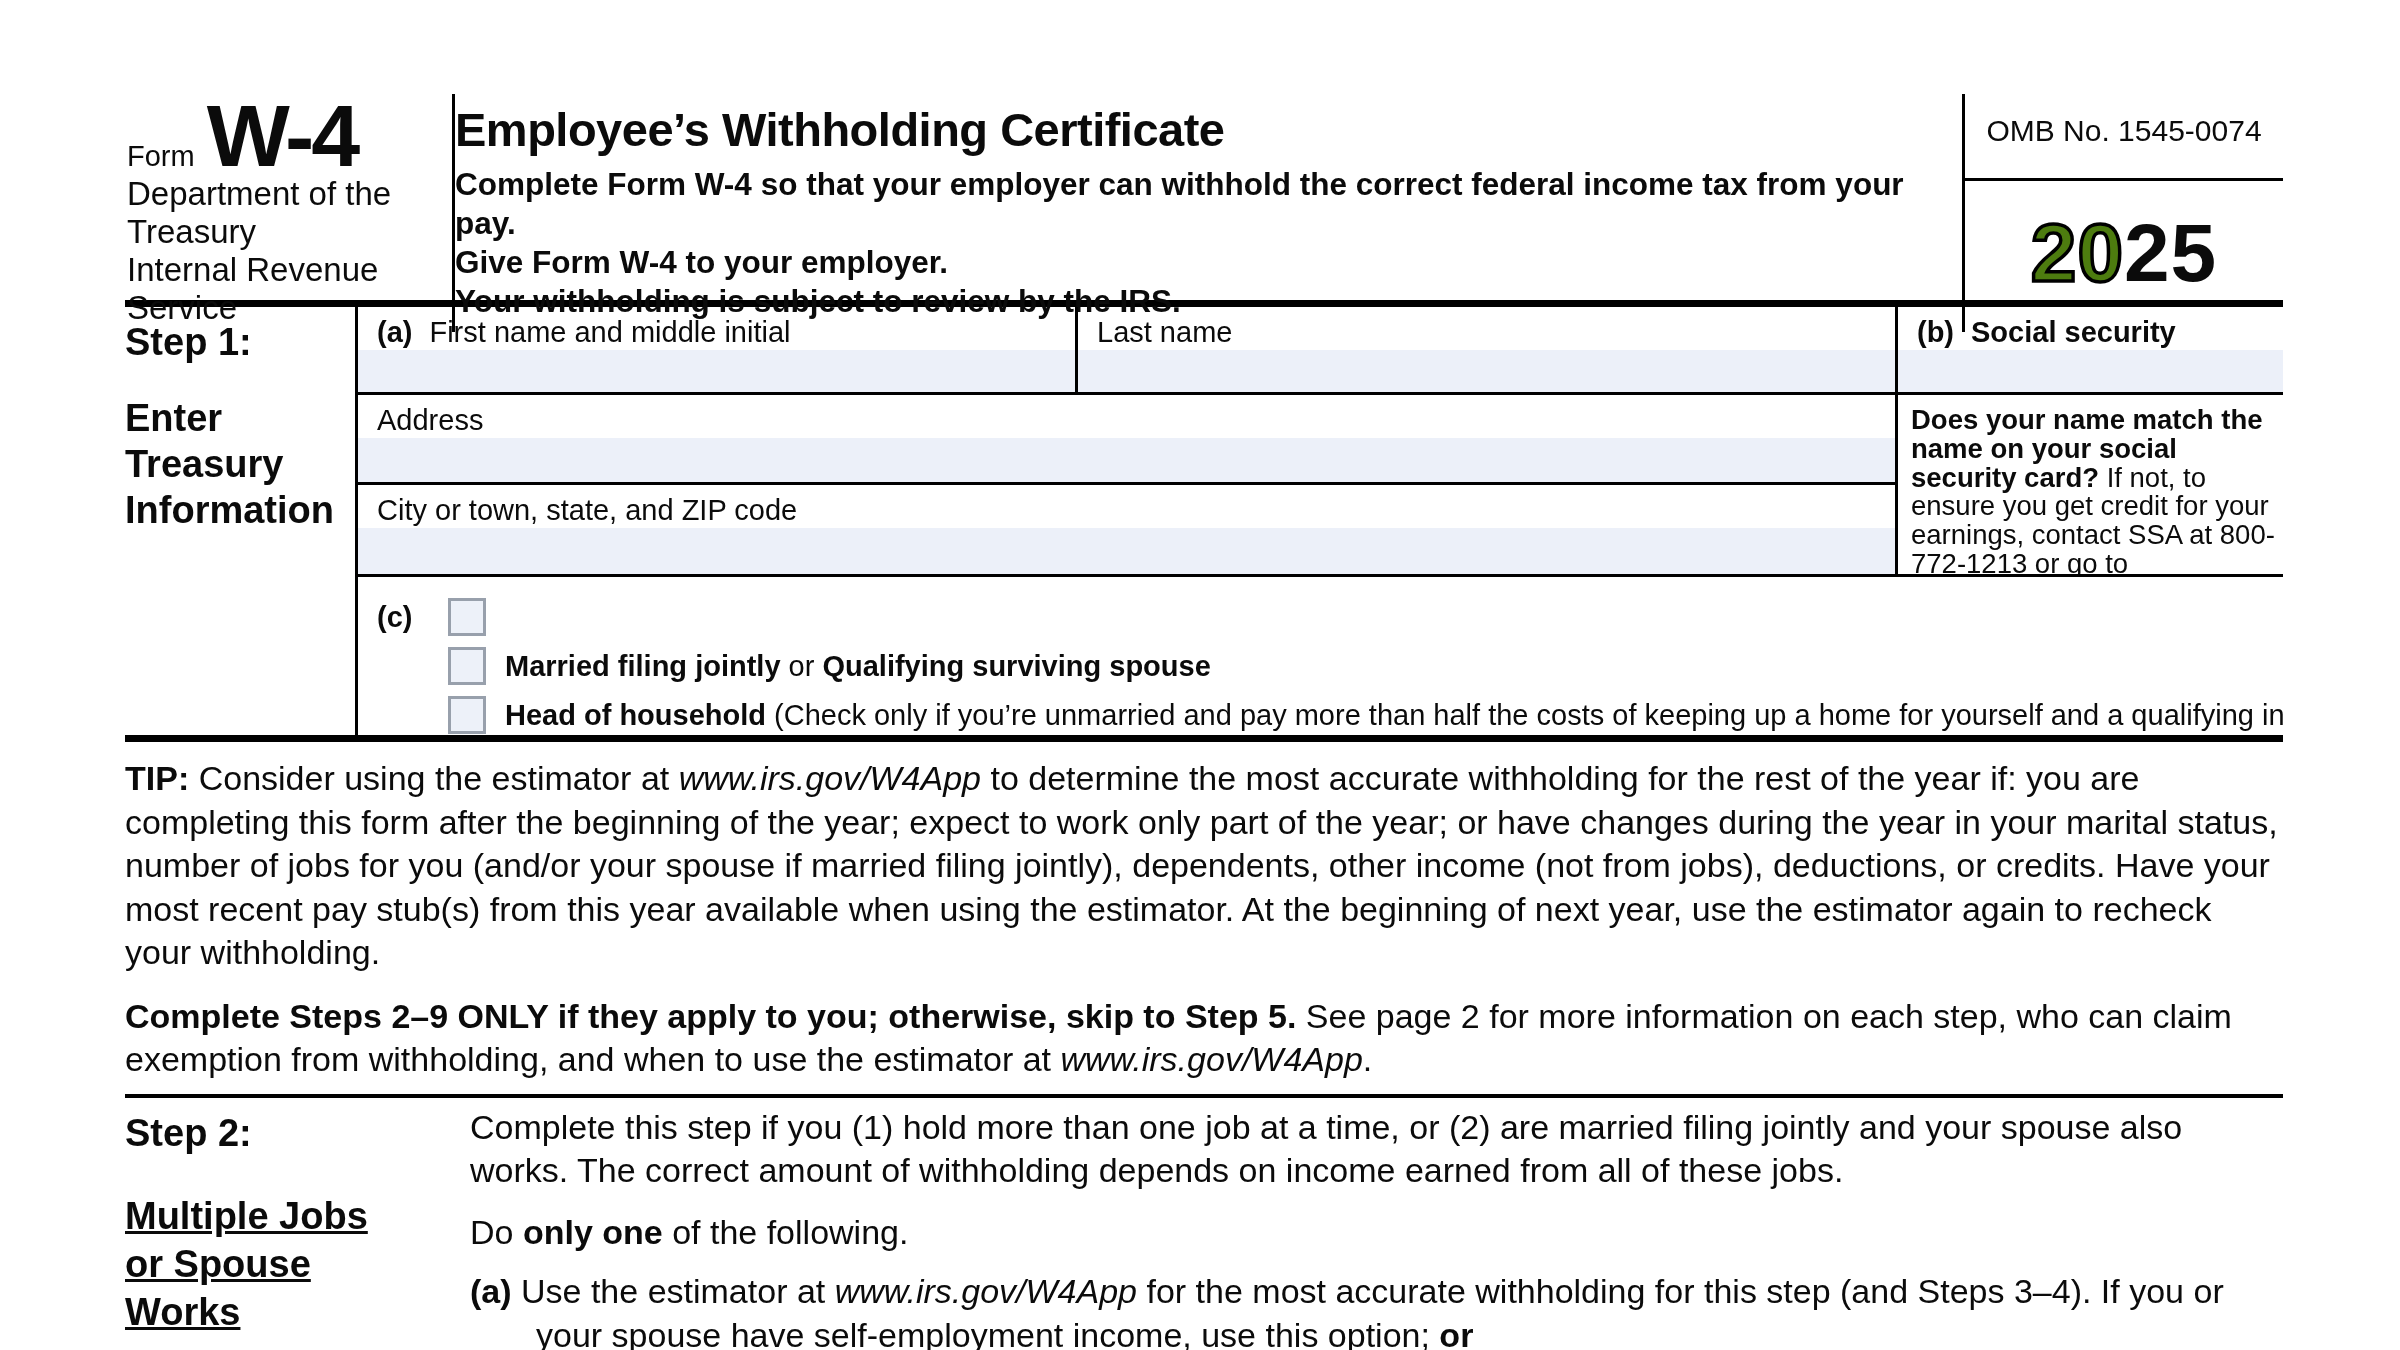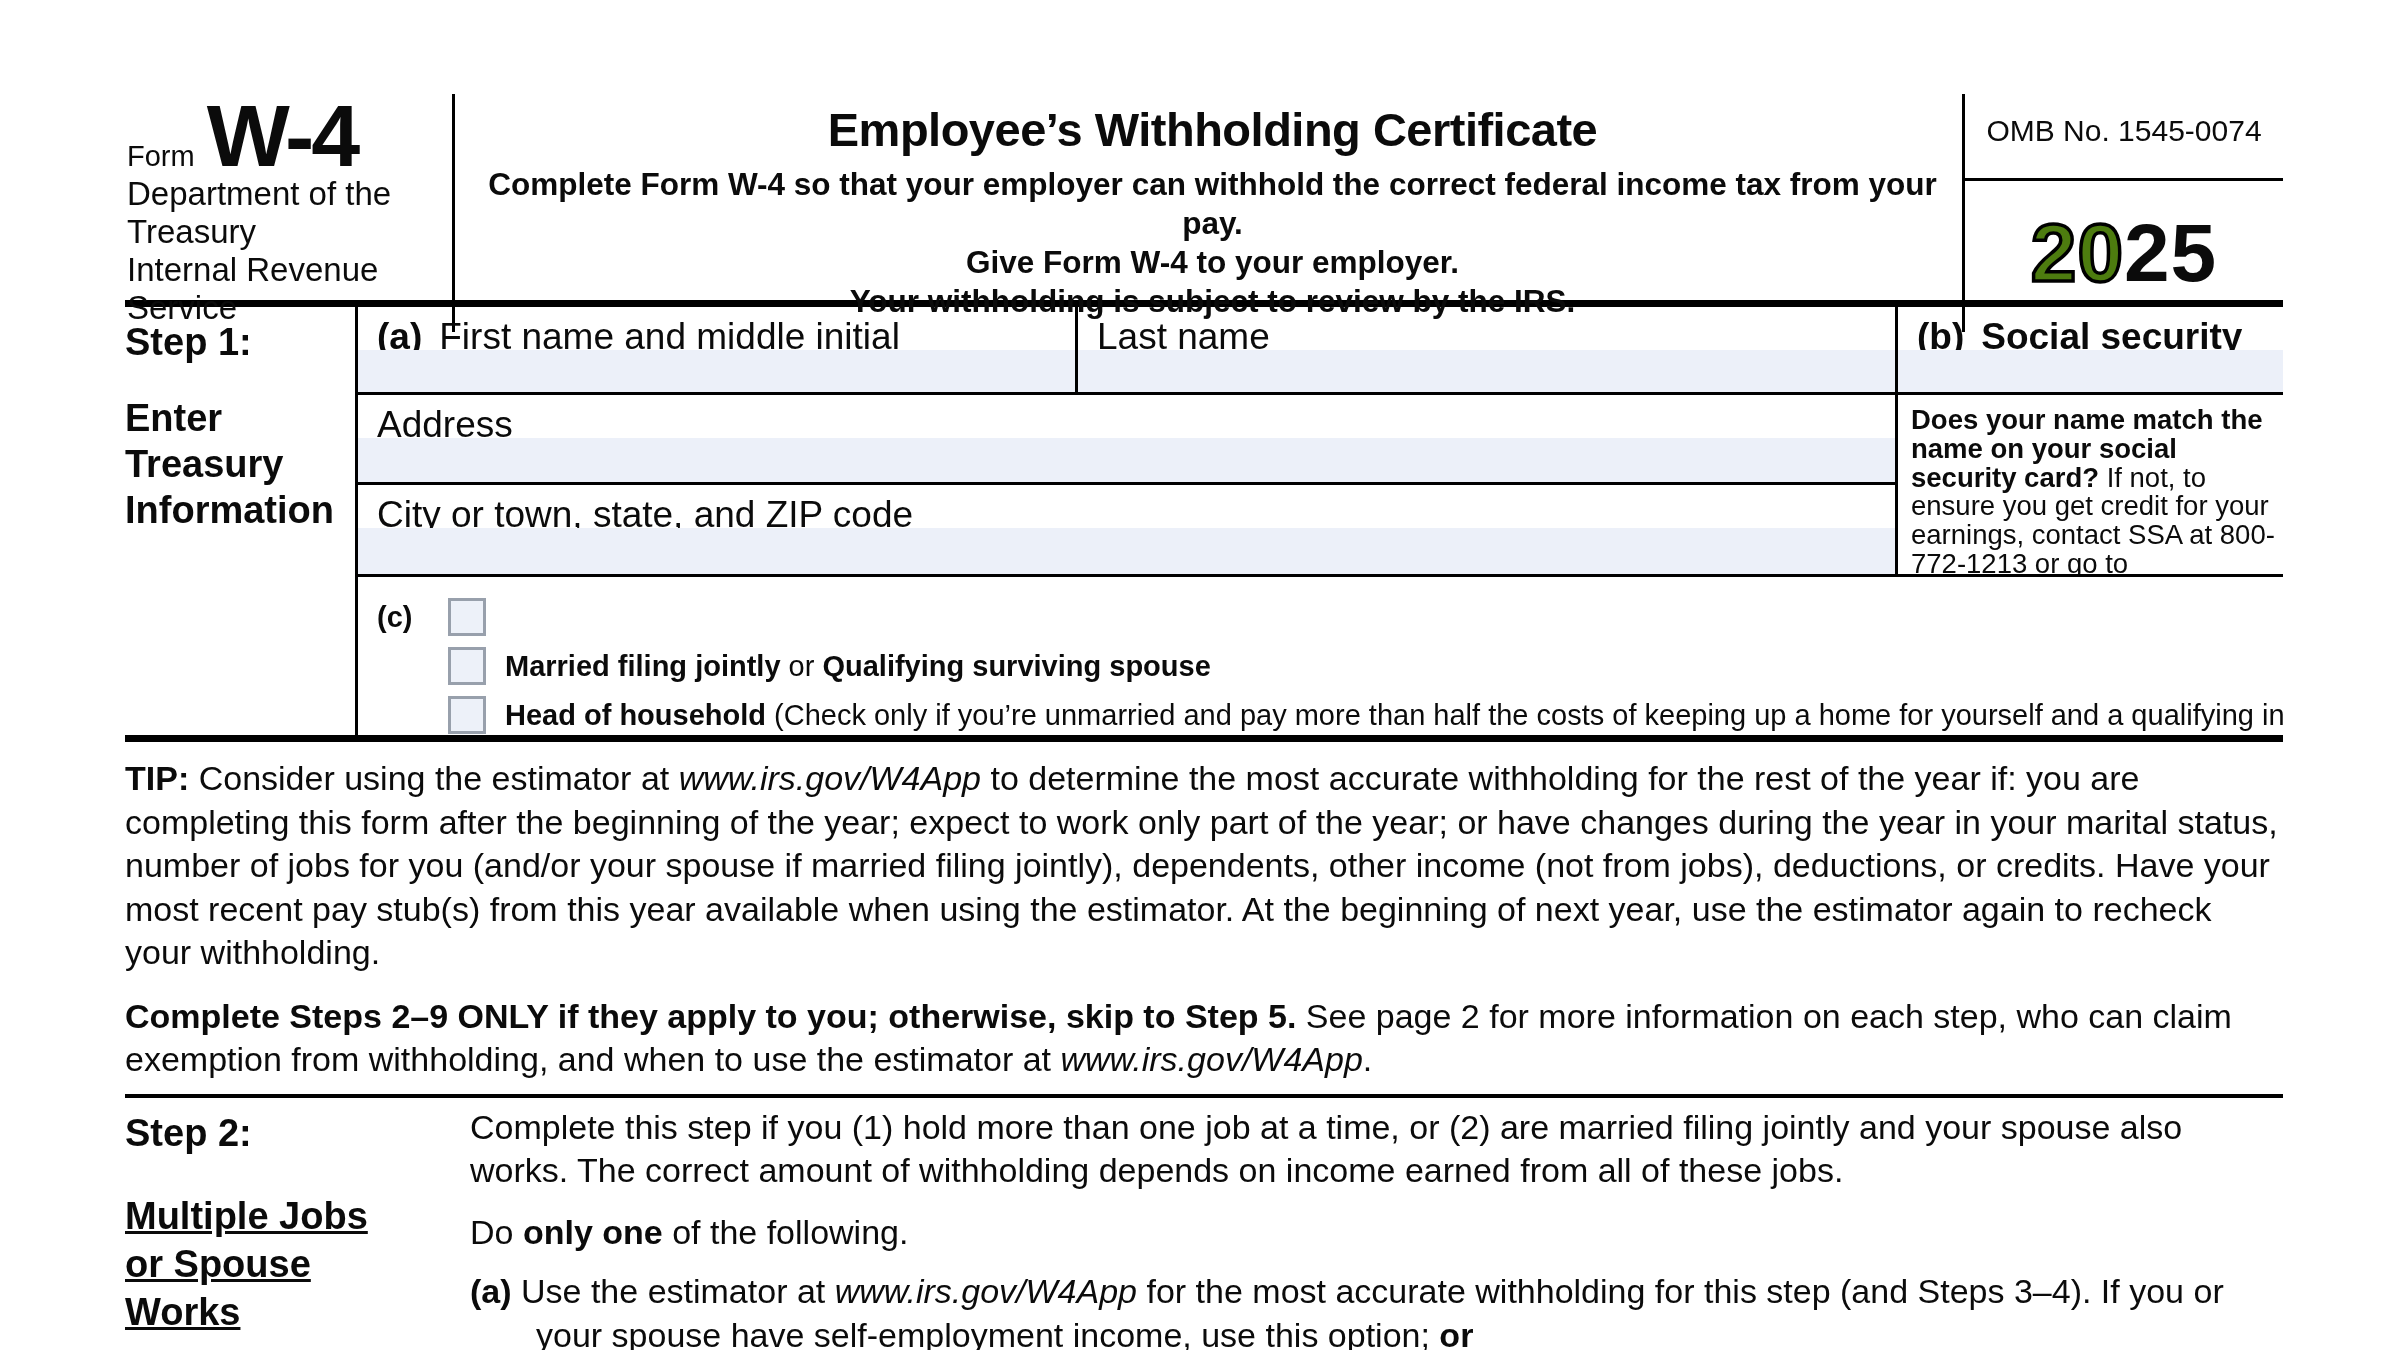--- a/index.html
+++ b/index.html
@@ -11,21 +11,21 @@
   .i{font-style:italic;}
 
   
   .header{margin-top:94px;height:206px;display:grid;grid-template-columns:327px 1fr 318px;
           border-bottom:7px solid #000;box-sizing:content-box;}
   .h-left{display:flex;flex-direction:column;justify-content:space-between;padding:2px 0 5px 2px;}
   .form-id{display:flex;align-items:baseline;}
   .form-word{font-size:29px;margin-right:12px;}
   .form-num{font-size:88px;font-weight:700;letter-spacing:-3px;line-height:.9;}
   .agency{font-size:33px;line-height:38px;}
-  .h-center{border-left:3px solid #000;border-right:3px solid #000;text-align:center;padding-top:8px;padding-left:8px;}
+  .h-center{border-left:3px solid #000;border-right:3px solid #000;text-align:left;padding-top:8px;}
   .form-title{font-size:47px;font-weight:700;letter-spacing:-.5px;}
   .subtitle{font-size:31.5px;font-weight:700;line-height:39px;margin-top:8px;}
   .h-right{display:flex;flex-direction:column;}
   .omb{font-size:30px;text-align:center;padding:20px 0 30px;border-bottom:3px solid #000;}
   .year{flex:1;display:flex;align-items:center;justify-content:center;font-size:82px;
         font-weight:700;letter-spacing:1px;padding-bottom:8px;}
   .year-outline{color:#4d7c0f;-webkit-text-stroke:3.5px #000;}
 
   
   .s1{display:grid;grid-template-columns:230px 720px 820px 388px;
@@ -36,21 +36,21 @@
   .step-t{font-size:38px;font-weight:700;}
   .step-sub{font-size:38px;font-weight:700;line-height:46px;margin-top:31px;}
   .c-first{grid-column:2;grid-row:1;}
   .c-last{grid-column:3;grid-row:1;}
   .c-ssn{grid-column:4;grid-row:1;}
   .c-address{grid-column:2/4;grid-row:2;}
   .c-note{grid-column:4;grid-row:2/4;}
   .c-city{grid-column:2/4;grid-row:3;}
   .c-checks{grid-column:2/5;grid-row:4;}
   .fcell{display:flex;flex-direction:column;}
-  .flabel{font-size:37px;padding:9px 10px 0 19px;height:34px;flex:none;}
+  .flabel{font-size:29px;padding:9px 10px 0 19px;height:34px;flex:none;}
   .flabel .tag{font-weight:700;margin-right:17px;}
   .ssn-head{font-weight:700;}
   .finput{flex:1;background:#ecf0f9;}
   .note{padding:11px 6px 0 13px;font-size:27.5px;line-height:28.8px;}
 
   .checks{padding:21px 0 0 19px;}
   .opt{display:flex;align-items:center;margin-bottom:11px;}
   .opt-tag{width:71px;font-weight:700;font-size:29px;flex:none;}
   .box{width:32px;height:32px;border:3px solid #98a0ac;background:#edf1f9;margin-right:19px;flex:none;}
   .opt-label{font-size:29px;white-space:nowrap;}

